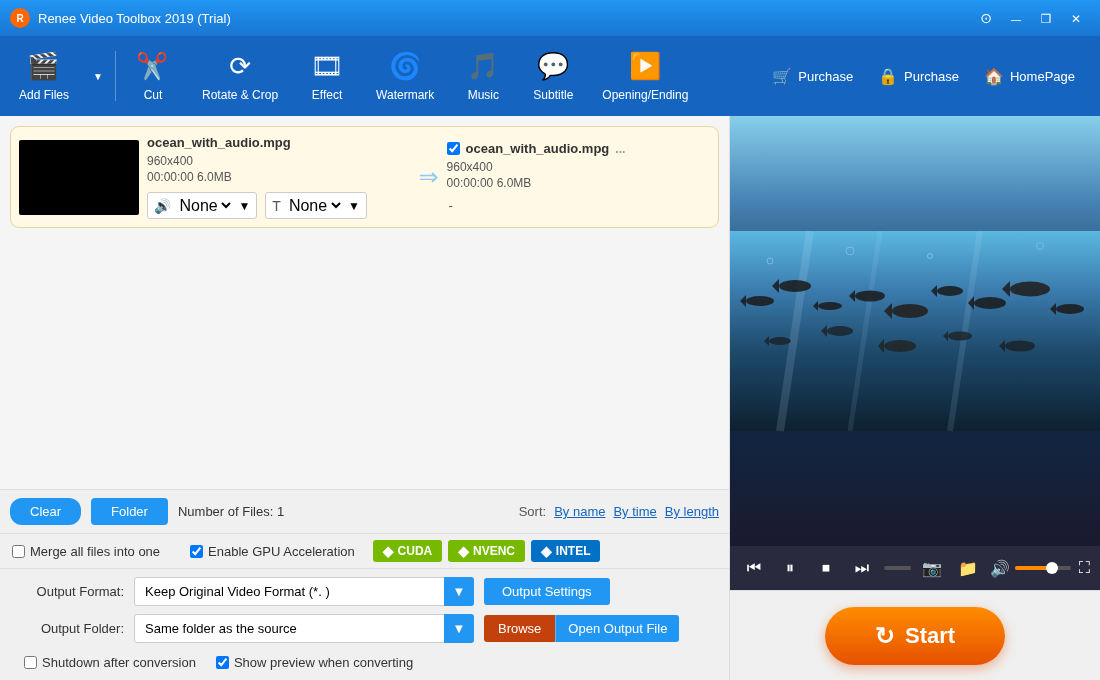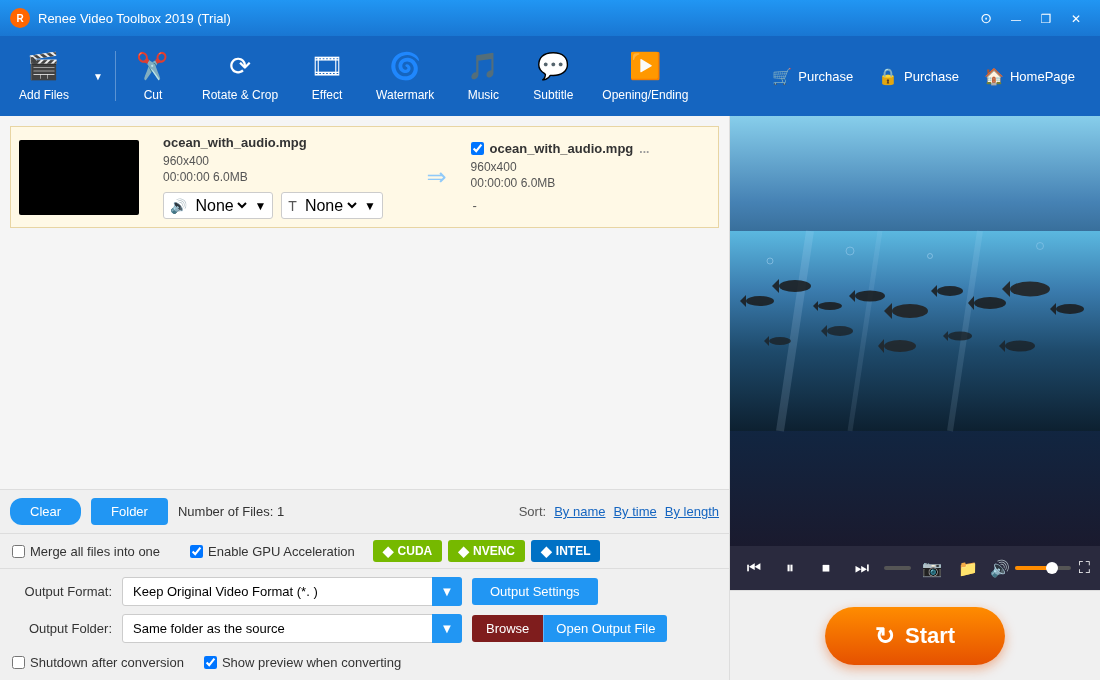--- a/index.html
+++ b/index.html
@@ -73,25 +73,25 @@
 
     
     .left-panel { flex: 0 0 730px; display: flex; flex-direction: column; background: #f5f5f5; border-right: 1px solid #ddd; }
 
     
     .file-list-area { flex: 1; overflow-y: auto; padding: 10px; background: #f5f5f5; }
     
     .file-row {
       background: #FFF9E6;
       border: 1px solid #E8D5A3;
-      border-radius: 0;
+      border-radius: 9px;
       padding: 8px;
       display: flex;
       align-items: center;
-      gap: 24px;
+      gap: 8px;
       margin-bottom: 5px;
     }
     .file-thumbnail {
       width: 120px;
       height: 75px;
       background: #000;
       flex-shrink: 0;
       border-radius: 2px;
     }
     .file-info { flex: 1; }
@@ -150,21 +150,21 @@
     }
     .file-count { font-size: 13px; color: #333; }
     .sort-area { margin-left: auto; display: flex; align-items: center; gap: 8px; font-size: 13px; color: #555; }
     .sort-label { color: #555; }
     .sort-btn { color: #1565C0; cursor: pointer; text-decoration: underline; }
 
     
     .output-options {
       background: #f0f0f0;
       border-top: 1px solid #ddd;
-      padding: 8px 12px;
+      padding: 8px 24px;
     }
     .output-row {
       display: flex;
       align-items: center;
       gap: 10px;
       margin-bottom: 8px;
     }
     .output-label { width: 100px; font-size: 13px; color: #333; text-align: right; }
     .output-select-wrap {
       flex: 1;
@@ -201,21 +201,21 @@
     .btn-output-settings {
       background: #2196F3;
       color: white;
       border: none;
       border-radius: 3px;
       padding: 6px 18px;
       cursor: pointer;
       font-size: 13px;
     }
     .btn-browse {
-      background: #7f1d1d;
+      background: #c2410c;
       color: white;
       border: none;
       border-radius: 3px 0 0 3px;
       padding: 6px 14px;
       cursor: pointer;
       font-size: 13px;
     }
     .btn-open-output {
       background: #2196F3;
       color: white;

